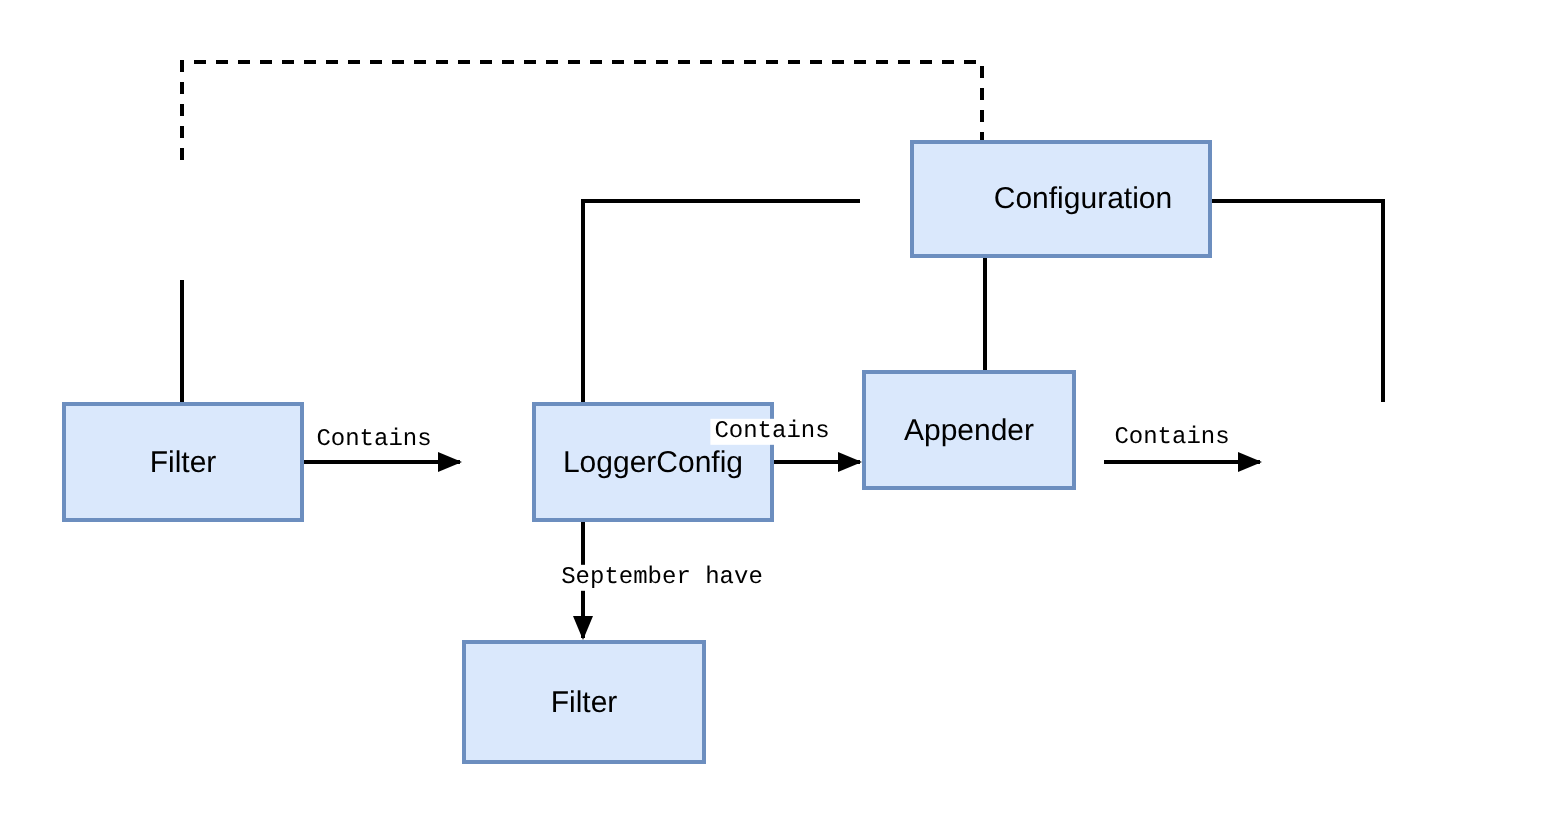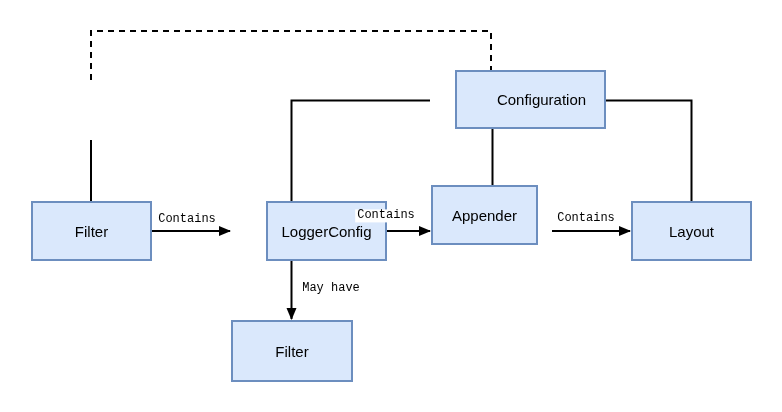--- a/index.html
+++ b/index.html
@@ -96,25 +96,22 @@
   </div>
   <div class="node" id="node-logger">
     <span>Filter</span>
   </div>
   <div class="node" id="node-loggerconfig">
     <span>LoggerConfig</span>
   </div>
   <div class="node" id="node-appender">
     <span>Appender</span>
   </div>
-  <div class="node" id="node-layout">
-    <span>Layout</span>
-  </div>
   <div class="node" id="node-filter">
     <span>Filter</span>
   </div>
 
   <span class="edge-label" id="label-contains-1">Contains</span>
   <span class="edge-label" id="label-contains-2">Contains</span>
   <span class="edge-label" id="label-contains-3">Contains</span>
-  <span class="edge-label" id="label-may-have">May have</span>
+  <span class="edge-label" id="label-may-have">September have</span>
 
 </div>
 
 </body></html>

